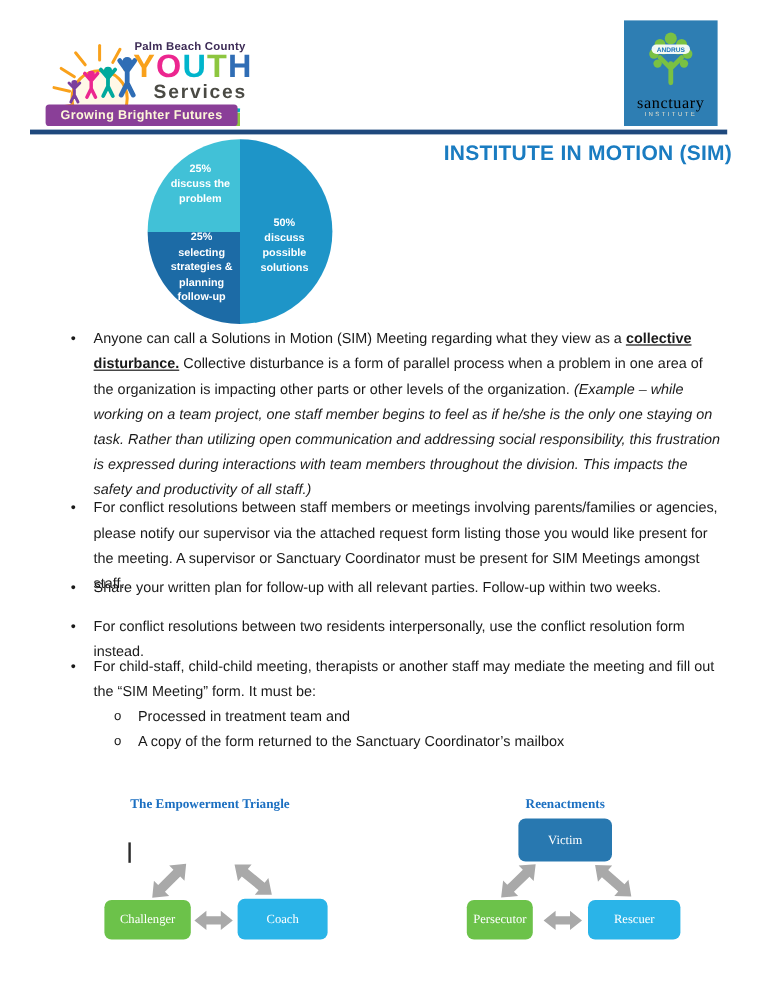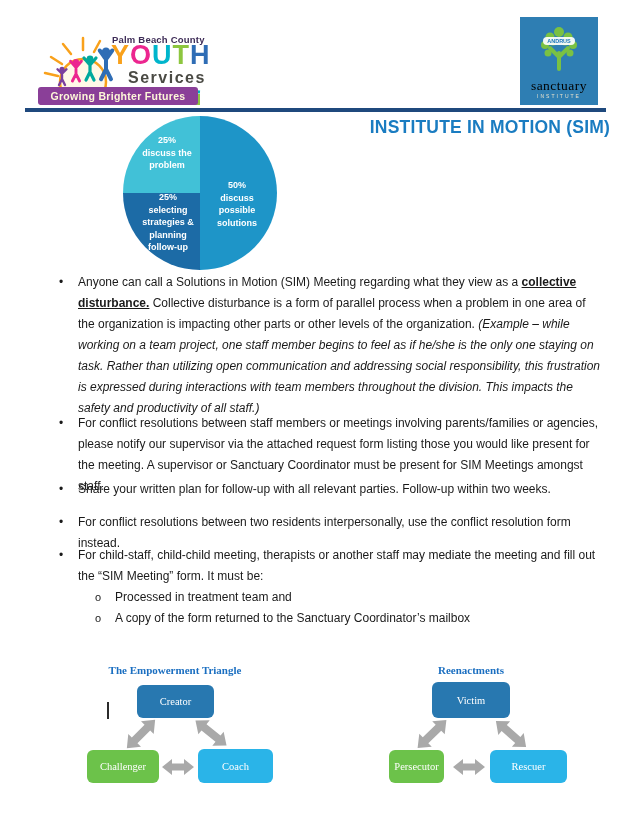--- a/index.html
+++ b/index.html
@@ -203,21 +203,20 @@
 
   <div class="text-cursor"></div>
 
   <div class="diagram dg-left">
     <svg class="dg-arrows" width="240" height="136" viewBox="0 0 240 136">
       <polygon class="arrow" transform="translate(66,72) rotate(135)" points="-20,0 -9,-9 -9,-4 9,-4 9,-9 20,0 9,9 9,4 -9,4 -9,9"></polygon>
       <polygon class="arrow" transform="translate(136,71) rotate(39)" points="-20,0 -9,-9 -9,-4 9,-4 9,-9 20,0 9,9 9,4 -9,4 -9,9"></polygon>
       <polygon class="arrow" transform="translate(103,105)" points="-16,0 -6,-8 -6,-3.5 6,-3.5 6,-8 16,0 6,8 6,3.5 -6,3.5 -6,8"></polygon>
     </svg>
     <div class="dg-title">The Empowerment Triangle</div>
-    <div class="dg-box box-top">Creator</div>
     <div class="dg-box box-left">Challenger</div>
     <div class="dg-box box-right">Coach</div>
   </div>
 
   <div class="diagram dg-right">
     <svg class="dg-arrows" width="240" height="136" viewBox="0 0 240 136">
       <polygon class="arrow" transform="translate(74,72) rotate(136)" points="-20,0 -9,-9 -9,-4 9,-4 9,-9 20,0 9,9 9,4 -9,4 -9,9"></polygon>
       <polygon class="arrow" transform="translate(153,72) rotate(41)" points="-20,0 -9,-9 -9,-4 9,-4 9,-9 20,0 9,9 9,4 -9,4 -9,9"></polygon>
       <polygon class="arrow" transform="translate(111,105)" points="-16,0 -6,-8 -6,-3.5 6,-3.5 6,-8 16,0 6,8 6,3.5 -6,3.5 -6,8"></polygon>
     </svg>

